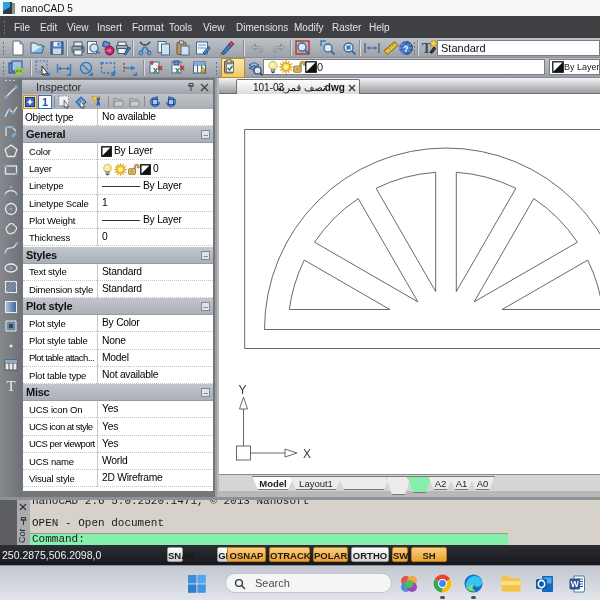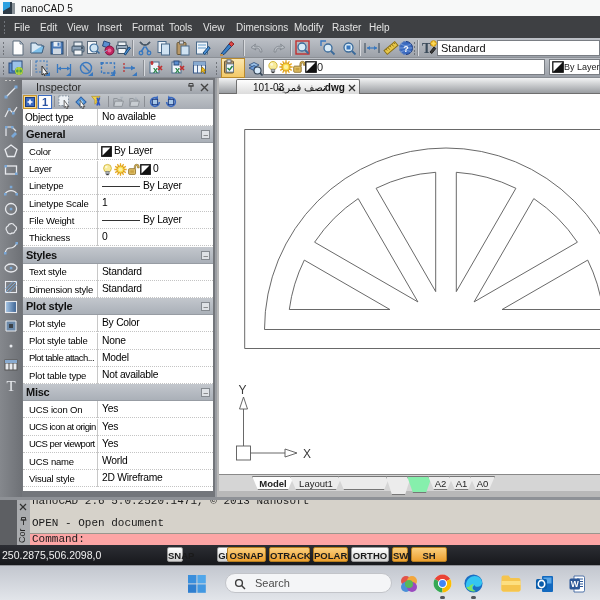--- a/index.html
+++ b/index.html
@@ -38,21 +38,21 @@
 #tabbar { left:2px; top:0; width:383px; height:16px; background:linear-gradient(#f3f4f5,#9a9da1); border-bottom:1px solid #6e6e6e; }
 #doctab { position:absolute; left:17px; top:1px; width:124px; height:15px; background:linear-gradient(#ffffff,#dcdcdc); border:1px solid #707070; border-bottom:none; border-radius:2px 2px 0 0; font-size:10px; color:#111; }
 #canvas { left:2px; top:16px; width:383px; height:380px; background:#fff; }
 #laytabs { left:2px; top:396px; width:383px; height:17px; background:#d5d5d5; border-top:1px solid #8a8a8a; }
 .ltab { position:absolute; top:1px; height:14px; background:#f2f2f2; border:1px solid #777; font-size:9.5px; color:#222; text-align:center;
   clip-path:polygon(0 0, 100% 0, calc(100% - 6px) 100%, 6px 100%); }
 
 #cmdpanel { left:0; top:497px; width:600px; height:48px; background:#5d5f63; border-top:3px solid #8e9196; }
 #cmdtitle { left:17px; top:0px; width:13px; height:45px; background:#aaacaf; }
 #cmdtext { left:30px; top:0px; width:570px; height:45px; overflow:hidden; background:#d6d2ca; font-family:"Liberation Mono",monospace; font-size:11px; color:#1a1a1a; }
-#cmdinput { position:absolute; left:0; top:33px; width:570px; height:12px; background:#fca5a5; border-top:1px solid #9a968e; }
+#cmdinput { position:absolute; left:0; top:33px; width:478px; height:12px; background:#86efac; border-top:1px solid #9a968e; }
 
 #statusbar { left:0; top:545px; width:600px; height:20px; background:linear-gradient(#2c2e34,#17181c); color:#e8e8e8; }
 .sbtn { position:absolute; top:2px; height:15px; font-size:9.5px; font-weight:bold; color:#1a1a1a; text-align:center; border-radius:2px; padding-top:2px; }
 .sbtn.w { background:linear-gradient(#ffffff,#d2d2d2); border:1px solid #9a9a9a; }
 .sbtn.o { background:linear-gradient(#fbcf7e,#eda02f); border:1px solid #b87f1e; }
 
 #taskbar { left:0; top:565px; width:600px; height:35px; background:linear-gradient(#c3c7cf,#e2e5ea); border-top:1px solid #909298; }
 #searchpill { position:absolute; left:225px; top:7px; width:167px; height:20px; background:#f4f5f7; border:1px solid #c2c4c9; border-radius:10px; }
 #searchpill span { position:absolute; left:29px; top:3px; font-size:11px; color:#4c4c4c; }
 .tdot { position:absolute; top:29.5px; width:5px; height:3px; border-radius:2px; background:#53565c; }
@@ -492,21 +492,21 @@
         <div class="cdiv"></div>
 <div style="position:absolute;left:79px;top:8px;width:38px;height:1px;background:#333"></div>
         <span style="position:absolute;left:120px;top:2px">By Layer</span>
 </div>
 <div class="irow" style="top:86.0px">
         <span class="lab2">Linetype Scale</span>
         <div class="cdiv"></div>
 <span class="val">1</span>
 </div>
 <div class="irow" style="top:103.2px">
-        <span class="lab2">File Weight</span>
+        <span class="lab2">Plot Weight</span>
         <div class="cdiv"></div>
 <div style="position:absolute;left:79px;top:8px;width:38px;height:1px;background:#333"></div>
         <span style="position:absolute;left:120px;top:2px">By Layer</span>
 </div>
 <div class="irow" style="top:120.4px">
         <span class="lab2">Thickness</span>
         <div class="cdiv"></div>
 <span class="val">0</span>
 </div>
 <div class="ihdr" style="top:137.6px">
@@ -550,21 +550,21 @@
 <div class="ihdr" style="top:275.19999999999993px">
         <b>Misc</b>
         <div class="mbox">–</div>
       </div>
 <div class="irow" style="top:292.3999999999999px">
         <span class="lab2">UCS icon On</span>
         <div class="cdiv"></div>
 <span class="val">Yes</span>
 </div>
 <div class="irow" style="top:309.5999999999999px">
-        <span class="lab2 tight">UCS icon at origin</span>
+        <span class="lab2 tight">UCS icon at style</span>
         <div class="cdiv"></div>
 <span class="val">Yes</span>
 </div>
 <div class="irow" style="top:326.7999999999999px">
         <span class="lab2 tight">UCS per viewport</span>
         <div class="cdiv"></div>
 <span class="val">Yes</span>
 </div>
 <div class="irow" style="top:343.9999999999999px">
         <span class="lab2">UCS name</span>

